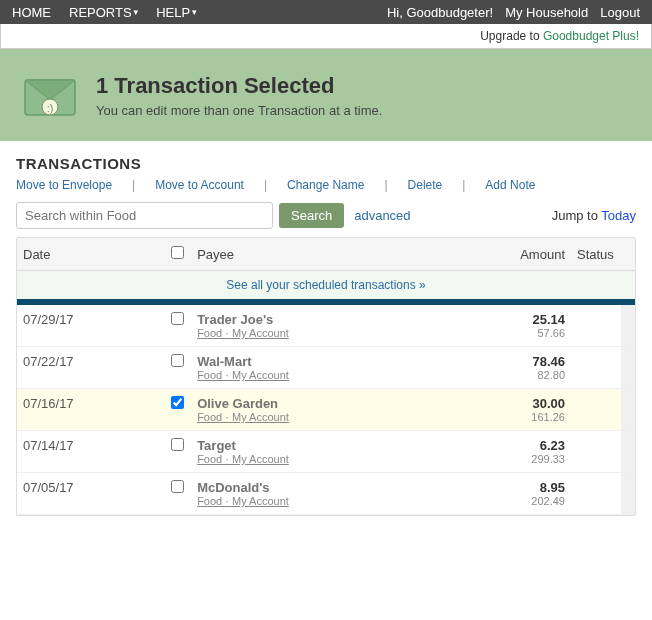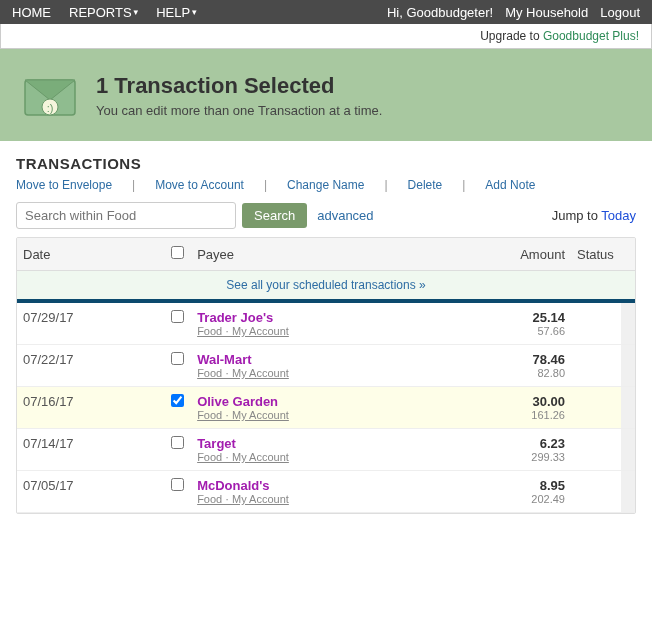--- a/index.html
+++ b/index.html
@@ -76,21 +76,21 @@
       align-items: center;
       margin-bottom: 8px;
       gap: 6px;
     }
     .search-input {
       border: 1px solid #ccc;
       border-radius: 3px;
       padding: 5px 8px;
       font-size: 13px;
       color: #999;
-      width: 220px;
+      width: 257px;
       outline: none;
     }
     .search-btn {
       background: #7a9a6b;
       color: #fff;
       border: none;
       border-radius: 3px;
       padding: 5px 12px;
       font-size: 13px;
       cursor: pointer;
@@ -123,37 +123,37 @@
     }
     .transactions-table thead th.amount-col { text-align: right; }
     .transactions-table thead th.status-col { text-align: left; }
 
     .scheduled-banner {
       background: #f0f8f0;
       text-align: center;
       padding: 7px;
       font-size: 12px;
       color: #2e6da4;
-      border-bottom: 4px solid #0c4a6e;
+      border-bottom: 6px solid #0c4a6e;
     }
     .scheduled-banner a { color: #2e6da4; text-decoration: none; }
 
     .transactions-table tbody tr {
       border-bottom: 1px solid #eee;
     }
     .transactions-table tbody tr.selected { background: #fefee8; }
 
     .transactions-table td {
       padding: 7px 6px;
       vertical-align: top;
     }
     .date-col { color: #555; white-space: nowrap; min-width: 55px; }
     .check-col { width: 26px; }
     .payee-col { }
-    .payee-name { font-weight: bold; color: #a21caf; }
+    .payee-name { font-weight: bold; color: #737373; }
     .payee-sub { font-size: 11px; color: #888; text-decoration: underline; }
     .amount-td { text-align: right; white-space: nowrap; }
     .amount-main { font-weight: bold; color: #333; }
     .amount-balance { font-size: 11px; color: #888; display: block; }
     .status-td { width: 50px; }
 
     
     input[type="checkbox"] { cursor: pointer; }
 
     

